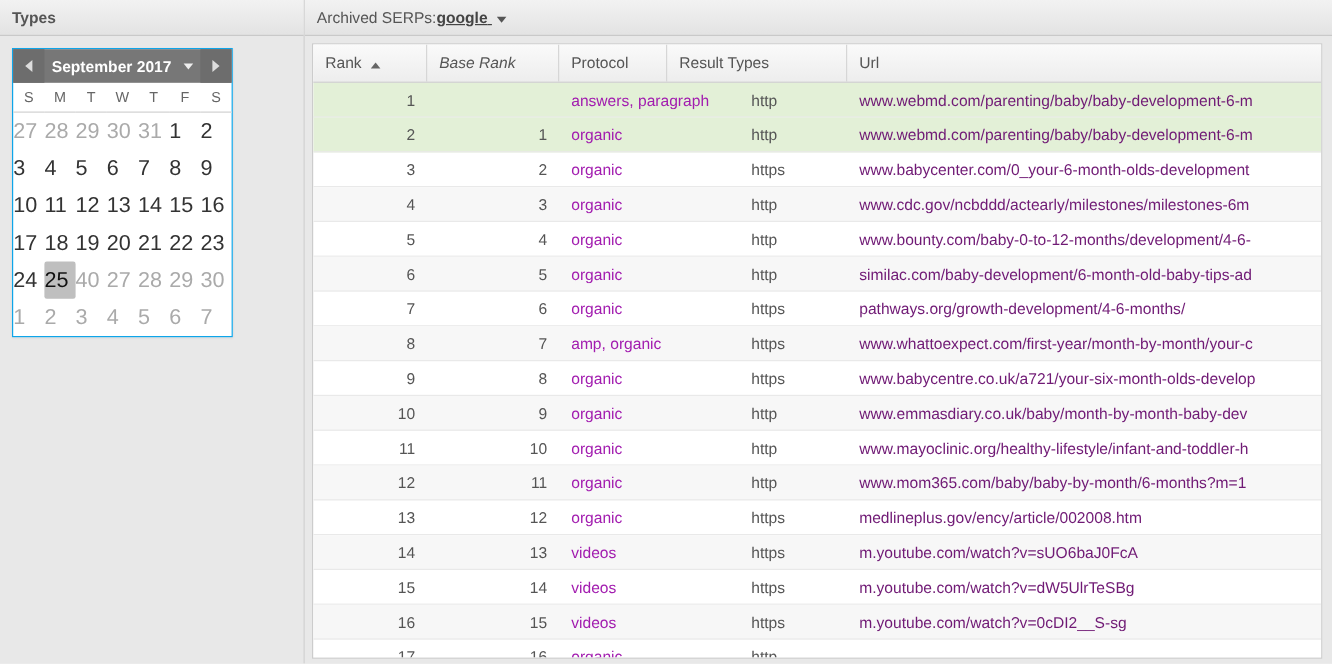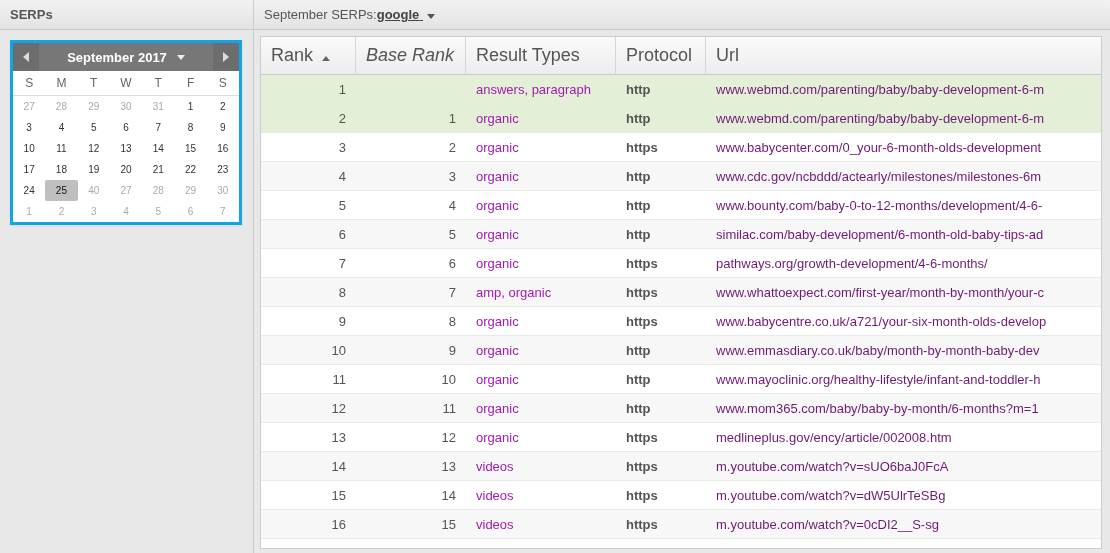--- a/index.html
+++ b/index.html
@@ -24,22 +24,22 @@
     display: flex; align-items: center;
   }
   .panel-header .thin { font-weight: normal; color: #555; }
   .panel-header .src { font-weight: bold; color: #444; text-decoration: underline; }
   .dropdown-caret {
     display: inline-block; margin-left: 4px;
     width: 0; height: 0; border-left: 4px solid transparent; border-right: 4px solid transparent; border-top: 5px solid #555;
   }
   
   .cal {
-    width: 232px; margin: 10px; background: #fff;
-    border: 3px solid #0ea5e9; box-shadow: 0 1px 2px rgba(0,0,0,.08);
+    width: 184px; margin: 10px; background: #fff;
+    border: 1px solid #0ea5e9; box-shadow: 0 1px 2px rgba(0,0,0,.08);
   }
   .cal-head {
     display: flex; align-items: center; background: #777; color: #fff;
     height: 28px;
   }
   .cal-nav {
     width: 26px; height: 28px; display: flex; align-items: center; justify-content: center;
     background: #6d6d6d; cursor: pointer;
   }
   .cal-title {
@@ -51,38 +51,38 @@
   }
   .tri-left { border-right: 6px solid #ddd; }
   .tri-right { border-left: 6px solid #ddd; }
   .cal-grid { width: 100%; border-collapse: collapse; }
   .cal-grid th {
     font-weight: normal; color: #666; font-size: 12px;
     padding: 5px 0; border-bottom: 1px solid #ddd;
     width: 14.28%;
   }
   .cal-grid td {
-    text-align: center; padding: 5px 0; font-size: 10px; color: #333;
+    padding: 5px 0; font-size: 18px; color: #333;
     cursor: pointer;
   }
   .cal-grid td.dim { color: #aaa; }
   .cal-grid td.sel { background: #bfbfbf; color: #111; font-weight: normal; border-radius: 2px; }
   
   .grid {
     background: #fff; border: 1px solid #ccc; margin: 6px 8px 0 6px;
     display: flex; flex-direction: column;
     height: calc(100% - 40px);
     overflow: hidden;
   }
   .gridhead {
     display: flex; background: linear-gradient(#fafafa, #ededed);
     border-bottom: 1px solid #c9c9c9; color: #555;
   }
   .gh {
-    padding: 8px 10px; border-right: 1px solid #d6d6d6; font-size: 18px;
+    padding: 8px 10px; border-right: 1px solid #d6d6d6; font-size: 13px;
   }
   .gh.rank { width: 95px; text-align: left; }
   .gh.base { width: 110px; text-align: left; font-style: italic; }
   .gh.rtype{ width: 150px; }
   .gh.proto{ width: 90px; }
   .gh.url  { flex: 1; border-right: none; }
   .sort-caret {
     display: inline-block; margin-left: 4px;
     width: 0; height: 0; border-left:4px solid transparent; border-right:4px solid transparent; border-bottom:5px solid #666;
   }
@@ -90,32 +90,32 @@
   .row {
     display: flex; border-bottom: 1px solid #e9e9e9; font-size: 13px;
     height: 29px; align-items: center;
   }
   .row:nth-child(even) { background: #f7f7f7; }
   .row.hl { background: #e3f0d7 !important; }
   .cell { padding: 0 10px; overflow: hidden; white-space: nowrap; text-overflow: ellipsis; }
   .cell.rank { width: 95px; text-align: right; color: #555; }
   .cell.base { width: 110px; text-align: right; color: #555; }
   .cell.rtype{ width: 150px; color: #a21caf; }
-  .cell.proto{ width: 90px; color: #555; font-weight: bold; }
+  .cell.proto{ width: 90px; color: #555; }
   .cell.url  { flex: 1; color: #2aa4e8; overflow: hidden; }
   .cell.url span { color: #701a75; }
 </style>
 </head>
 <body>
 
 <div class="wrap">
 
   <div class="left-col">
     <div class="panel-header">
-      <span>SERPs</span>
+      <span>Types</span>
     </div>
     <div class="cal">
       <div class="cal-head">
         <div class="cal-nav">
           <span class="tri-left"></span>
         </div>
         <div class="cal-title">
           <span>September 2017</span>
           <span class="dropdown-caret" style="border-top-color:#eee"></span>
         </div>
@@ -190,36 +190,36 @@
               <td class="dim">6</td>
               <td class="dim">7</td>
             </tr>
           </tbody>
       </table>
     </div>
   </div>
 
   <div class="right-col">
     <div class="panel-header">
-      <span class="thin">September SERPs: </span>
+      <span class="thin">Archived SERPs: </span>
       <span class="src">
         <span>google</span>
         <span class="dropdown-caret"></span>
       </span>
     </div>
 
     <div class="grid">
       <div class="gridhead">
         <div class="gh rank">
           <span>Rank</span>
           <span class="sort-caret"></span>
         </div>
         <div class="gh base"><span>Base Rank</span></div>
+        <div class="gh proto"><span>Protocol</span></div>
         <div class="gh rtype"><span>Result Types</span></div>
-        <div class="gh proto"><span>Protocol</span></div>
         <div class="gh url"><span>Url</span></div>
       </div>
       <div class="gridbody" id="grid-body">
           <div class="row hl">
             <div class="cell rank"><span>1</span></div>
             <div class="cell base"><span></span></div>
             <div class="cell rtype"><span>answers, paragraph</span></div>
             <div class="cell proto"><span>http</span></div>
             <div class="cell url"><span>www.webmd.com/parenting/baby/baby-development-6-m</span></div>
           </div>

